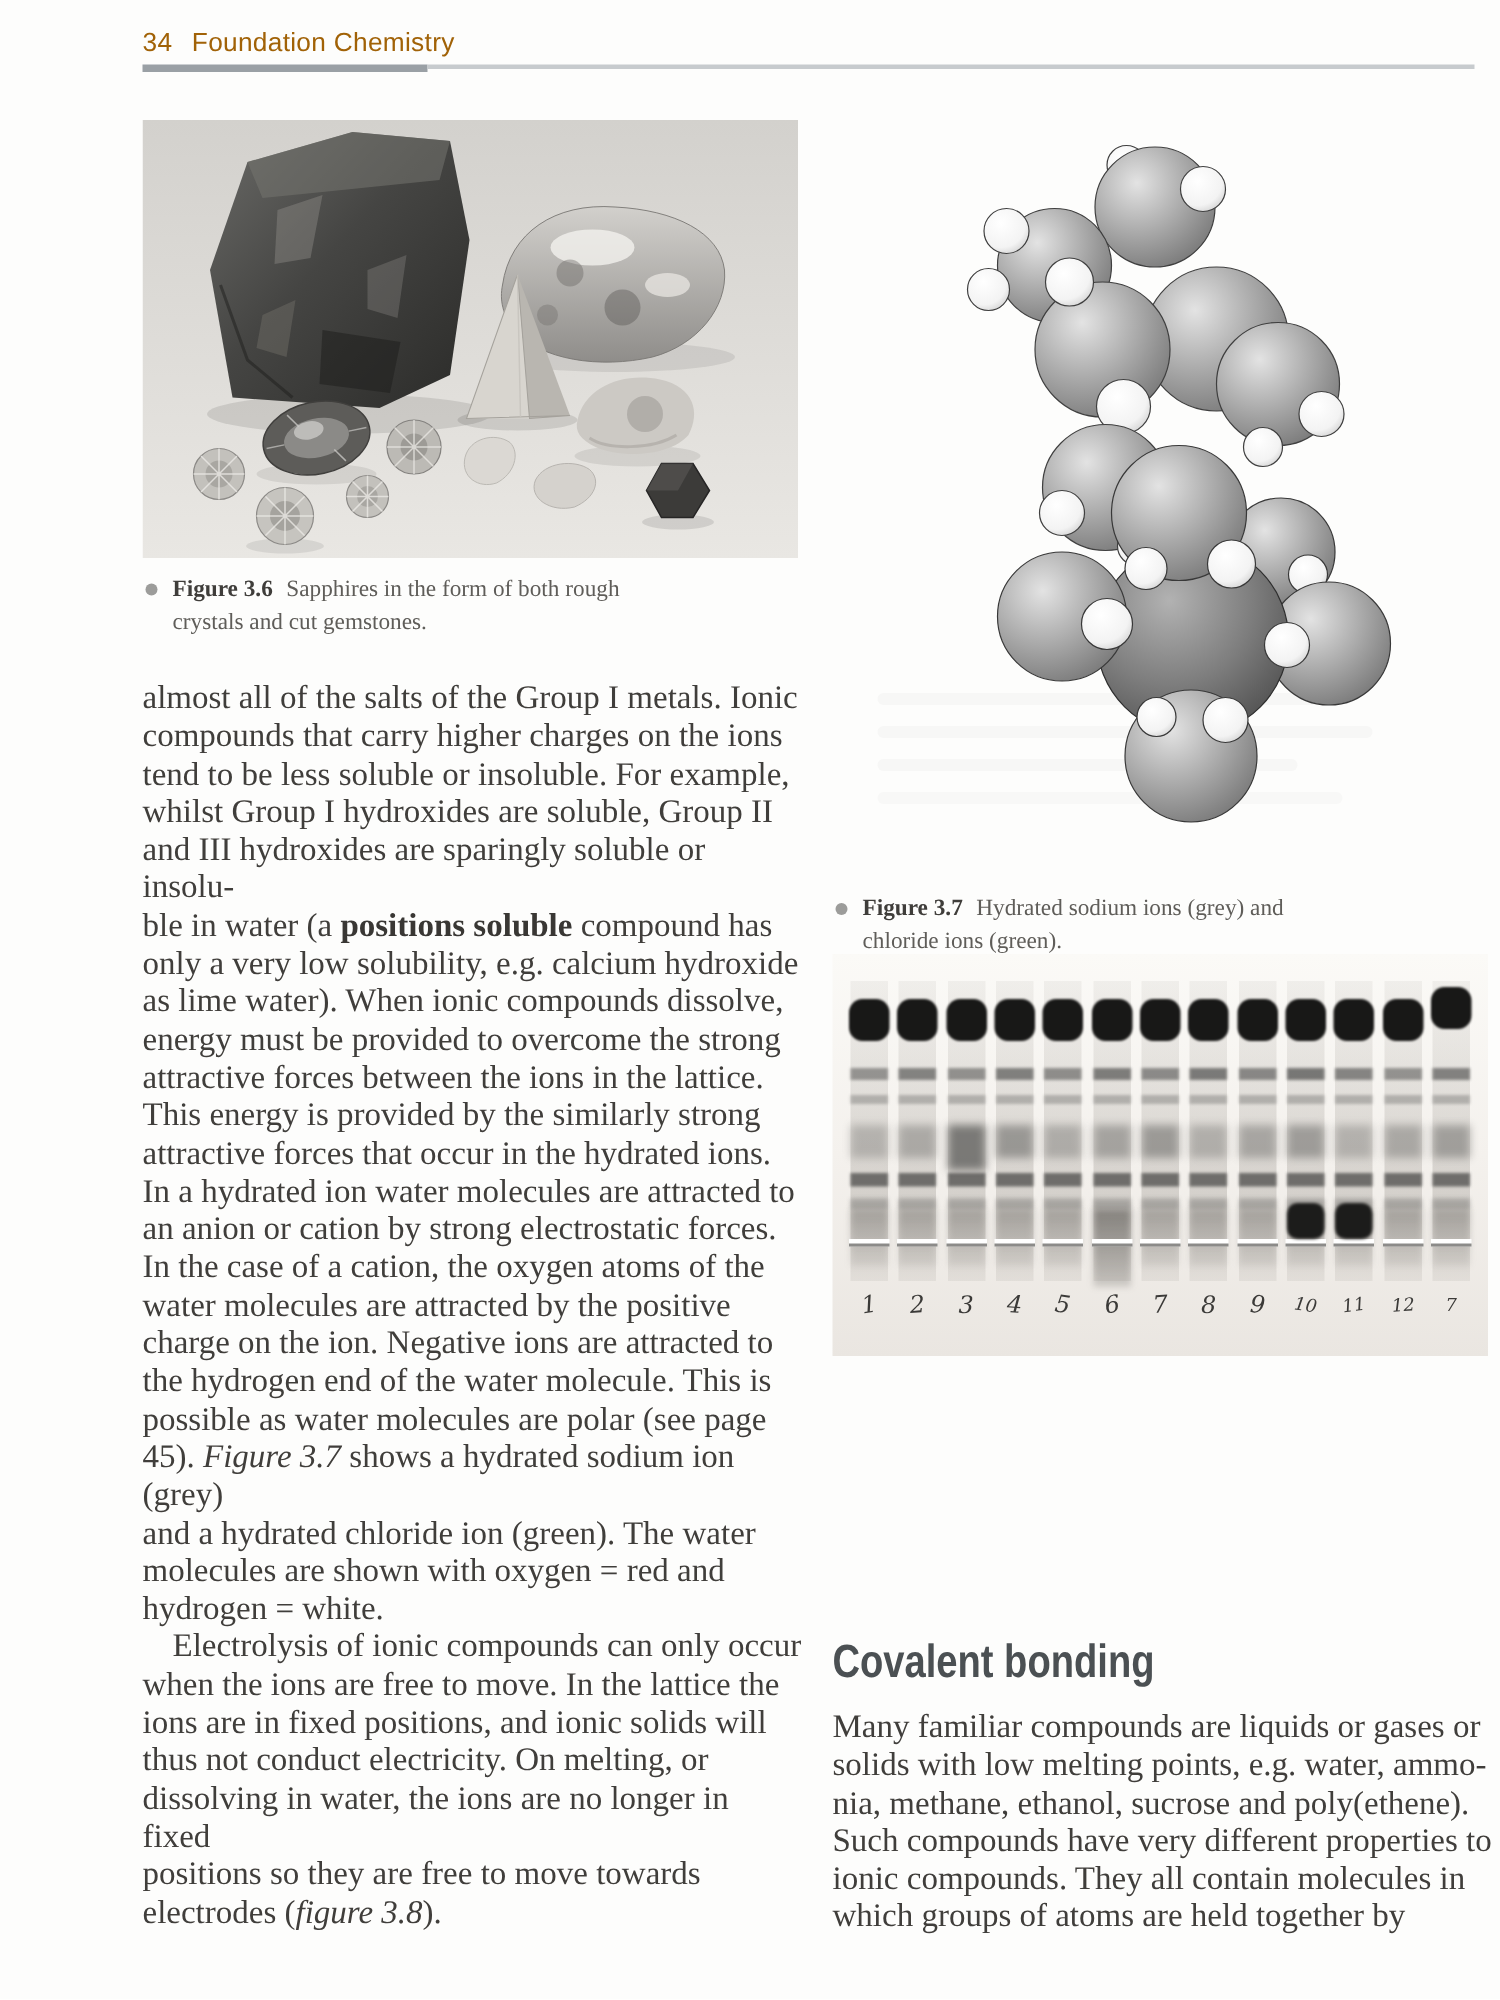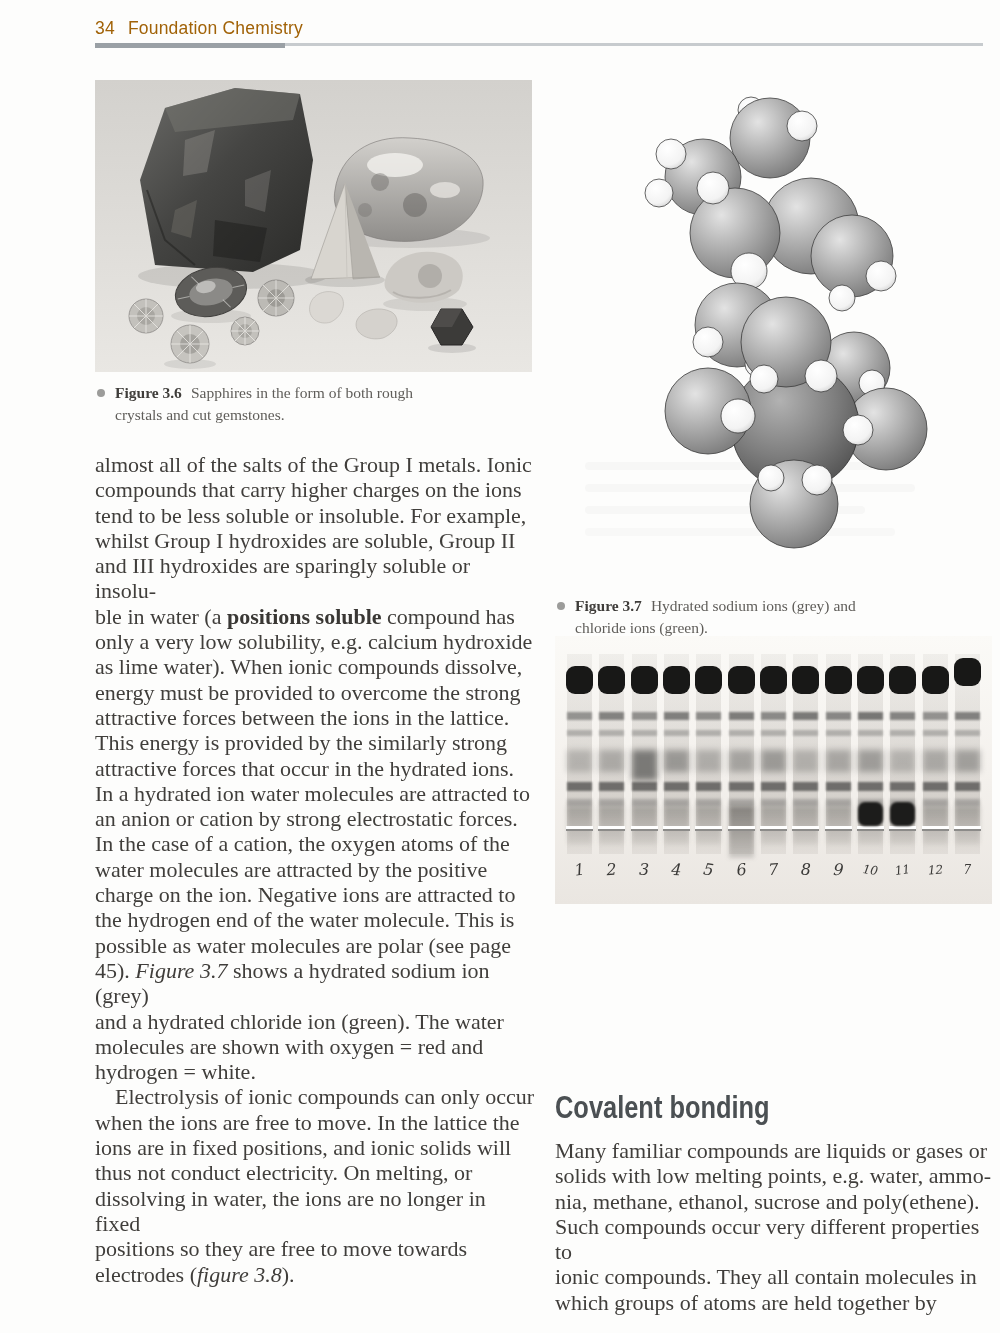--- a/index.html
+++ b/index.html
@@ -428,18 +428,18 @@
         <div class="lane-num" style="transform: rotate(0deg);">7</div>
       </div>
   </div>
 
 
   <div id="covhead">Covalent bonding</div>
   <div class="bodycol" id="rightbody">
     <p>Many familiar compounds are liquids or gases or
 solids with low melting points, e.g. water, ammo-
 nia, methane, ethanol, sucrose and poly(ethene).
-Such compounds occur very different properties to
+Such compounds have very different properties to
 ionic compounds. They all contain molecules in
 which groups of atoms are held together by</p>
   </div>
 
 </div>
 
 </body></html>

